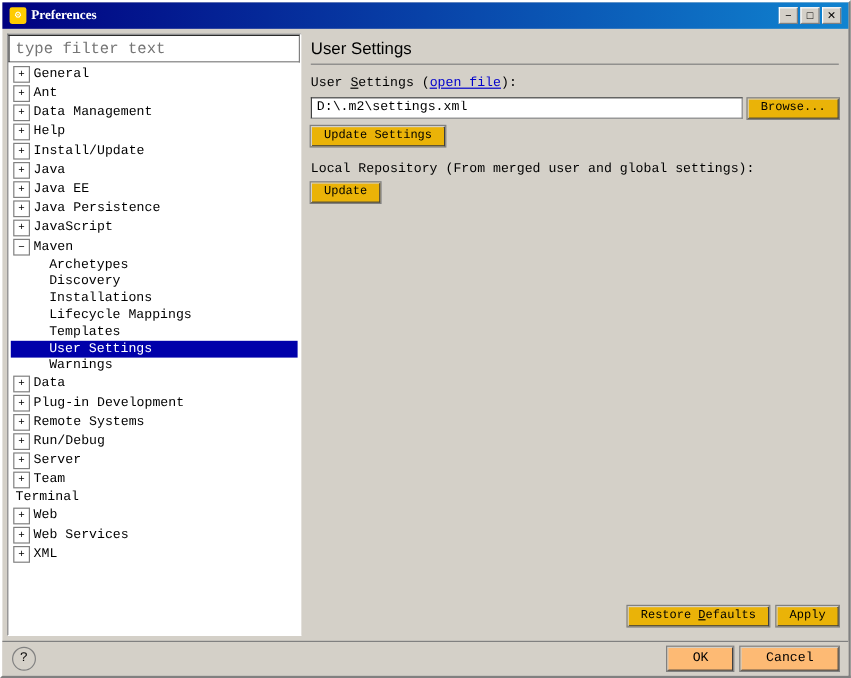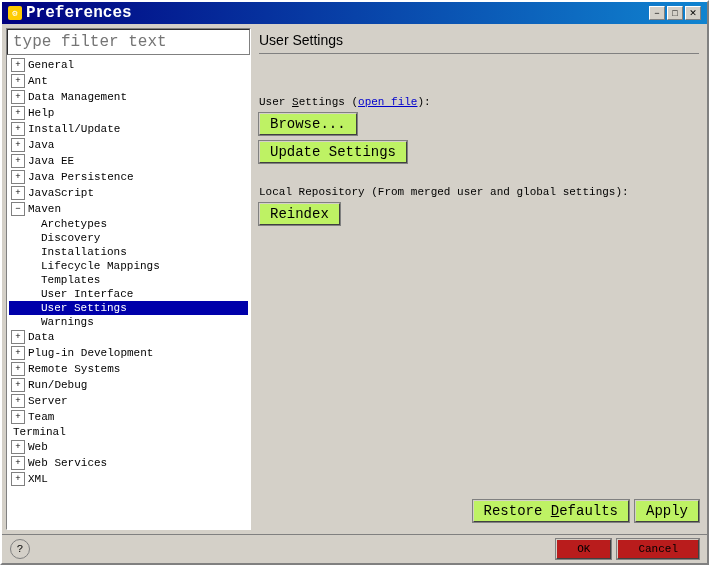--- a/index.html
+++ b/index.html
@@ -40,23 +40,23 @@
       width: 14px;
       height: 14px;
       background: #ffcc00;
       border-radius: 2px;
       display: flex;
       align-items: center;
       justify-content: center;
       font-size: 9px;
     }
     .title-text {
-      font-size: 16px;
+      font-size: 11px;
       font-weight: bold;
-      font-family: Liberation Mono, monospace;
+      font-family: Liberation Serif, serif;
     }
     .title-buttons {
       display: flex;
       gap: 2px;
     }
     .title-btn {
       width: 16px;
       height: 14px;
       background: #d4d0c8;
       border: 1px solid #ffffff;
@@ -86,21 +86,21 @@
       border-bottom-color: #ffffff;
       display: flex;
       flex-direction: column;
       flex-shrink: 0;
     }
     .filter-input {
       width: 100%;
       padding: 3px 5px;
       border: 1px inset #808080;
       font-family: 'Courier New', Courier, monospace;
-      font-size: 16px;
+      font-size: 13px;
       color: #808080;
       outline: none;
     }
     .tree-area {
       flex: 1;
       overflow-y: auto;
       overflow-x: hidden;
       padding: 2px;
     }
     .tree-item {
@@ -140,21 +140,20 @@
       font-weight: normal;
       margin-bottom: 10px;
       color: black;
       padding-bottom: 5px;
       border-bottom: 1px solid #808080;
     }
     .field-label {
       font-size: 11px;
       font-family: 'Courier New', Courier, monospace;
       margin-bottom: 5px;
-      margin-top: 32px;
     }
     .field-label a {
       color: #0000cc;
       text-decoration: underline;
     }
     .input-row {
       display: flex;
       align-items: center;
       gap: 4px;
       margin-bottom: 6px;
@@ -164,33 +163,33 @@
       padding: 2px 4px;
       border: 1px solid #808080;
       border-left-color: #404040;
       border-top-color: #404040;
       background: white;
       font-family: 'Courier New', Courier, monospace;
       font-size: 11px;
     }
     .win-button {
       padding: 2px 10px;
-      background: #bef264;
+      background: #eab308;
       border: 1px solid #ffffff;
       border-right-color: #404040;
       border-bottom-color: #404040;
       border-left-color: #d4d0c8;
       border-top-color: #d4d0c8;
       outline: 1px solid #808080;
       font-family: 'Courier New', Courier, monospace;
-      font-size: 14px;
+      font-size: 10px;
       cursor: pointer;
       white-space: nowrap;
     }
-    .section-gap { margin-top: 17px; }
+    .section-gap { margin-top: 7px; }
     .bottom-section {
       flex: 1;
       display: flex;
       flex-direction: column;
       justify-content: flex-end;
     }
     .bottom-buttons-row {
       display: flex;
       justify-content: flex-end;
       gap: 6px;
@@ -221,21 +220,21 @@
       justify-content: center;
       font-size: 11px;
       cursor: pointer;
     }
     .footer-right {
       display: flex;
       gap: 6px;
     }
     .ok-cancel-btn {
       padding: 3px 20px;
-      background: #b91c1c;
+      background: #fdba74;
       border: 1px solid #ffffff;
       border-right-color: #404040;
       border-bottom-color: #404040;
       border-left-color: #d4d0c8;
       border-top-color: #d4d0c8;
       outline: 1px solid #808080;
       font-family: 'Courier New', Courier, monospace;
       font-size: 11px;
       cursor: pointer;
     }
@@ -327,24 +326,20 @@
           <span>Installations</span>
         </div>
         <div class="tree-item" style="padding-left: 18px;">
           <span class="tree-indent" style="width:14px;display:inline-block;"></span>
           <span>Lifecycle Mappings</span>
         </div>
         <div class="tree-item" style="padding-left: 18px;">
           <span class="tree-indent" style="width:14px;display:inline-block;"></span>
           <span>Templates</span>
         </div>
-        <div class="tree-item" style="padding-left: 18px;">
-          <span class="tree-indent" style="width:14px;display:inline-block;"></span>
-          <span>User Interface</span>
-        </div>
         <div class="tree-item selected" style="padding-left: 18px;">
           <span class="tree-indent" style="width:14px;display:inline-block;"></span>
           <span>User Settings</span>
         </div>
         <div class="tree-item" style="padding-left: 18px;">
           <span class="tree-indent" style="width:14px;display:inline-block;"></span>
           <span>Warnings</span>
         </div>
 
         <div class="tree-item">
@@ -400,29 +395,30 @@
       </div>
     </div>
 
     <div class="right-panel">
       <div class="panel-title">User Settings</div>
 
       <div class="field-label">
         <span>User <span class="underline">S</span>ettings (</span><a href="#">open file</a><span>):</span>
       </div>
       <div class="input-row">
+        <input class="text-input" type="text" value="D:\.m2\settings.xml" style="">
         <button class="win-button">Browse...</button>
       </div>
       <div class="input-row">
         <button class="win-button">Update Settings</button>
       </div>
 
       <div class="field-label section-gap">Local Repository (From merged user and global settings):</div>
       <div class="input-row">
-        <button class="win-button">Reindex</button>
+        <button class="win-button">Update</button>
       </div>
 
       <div class="bottom-section">
         <div class="bottom-buttons-row">
           <button class="win-button">Restore <span class="underline">D</span>efaults</button>
           <button class="win-button">Apply</button>
         </div>
       </div>
     </div>
   </div>

